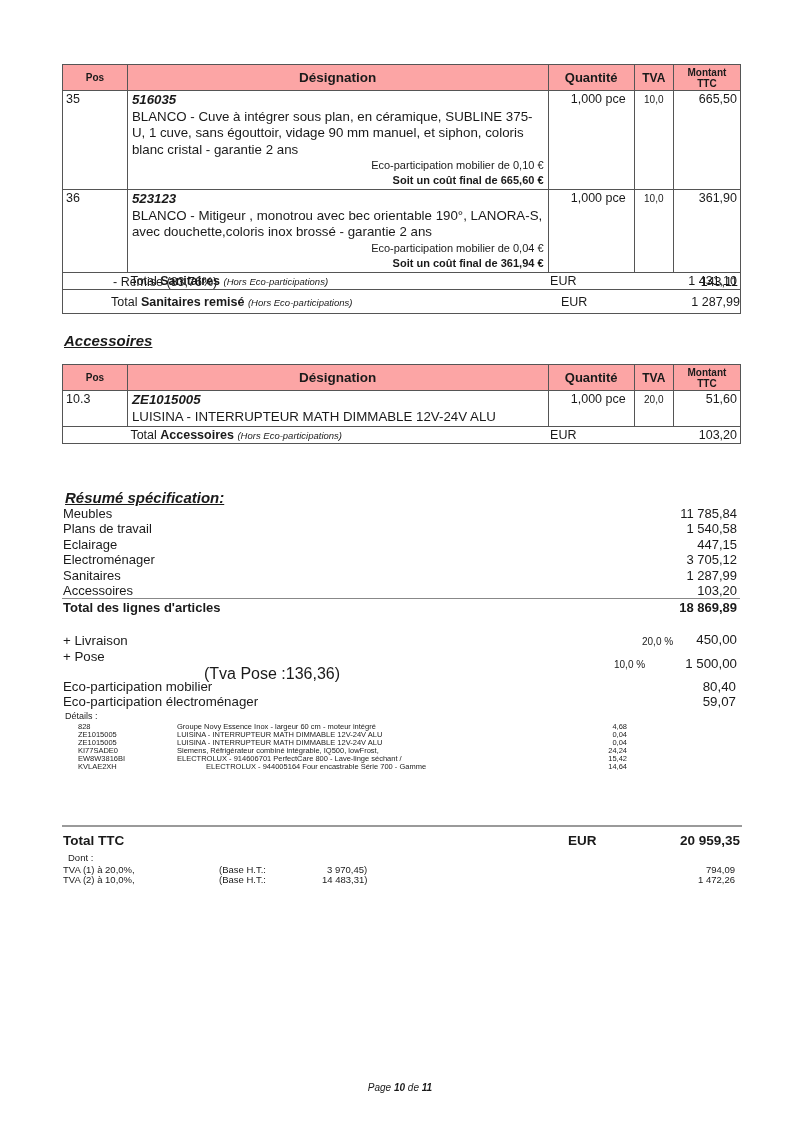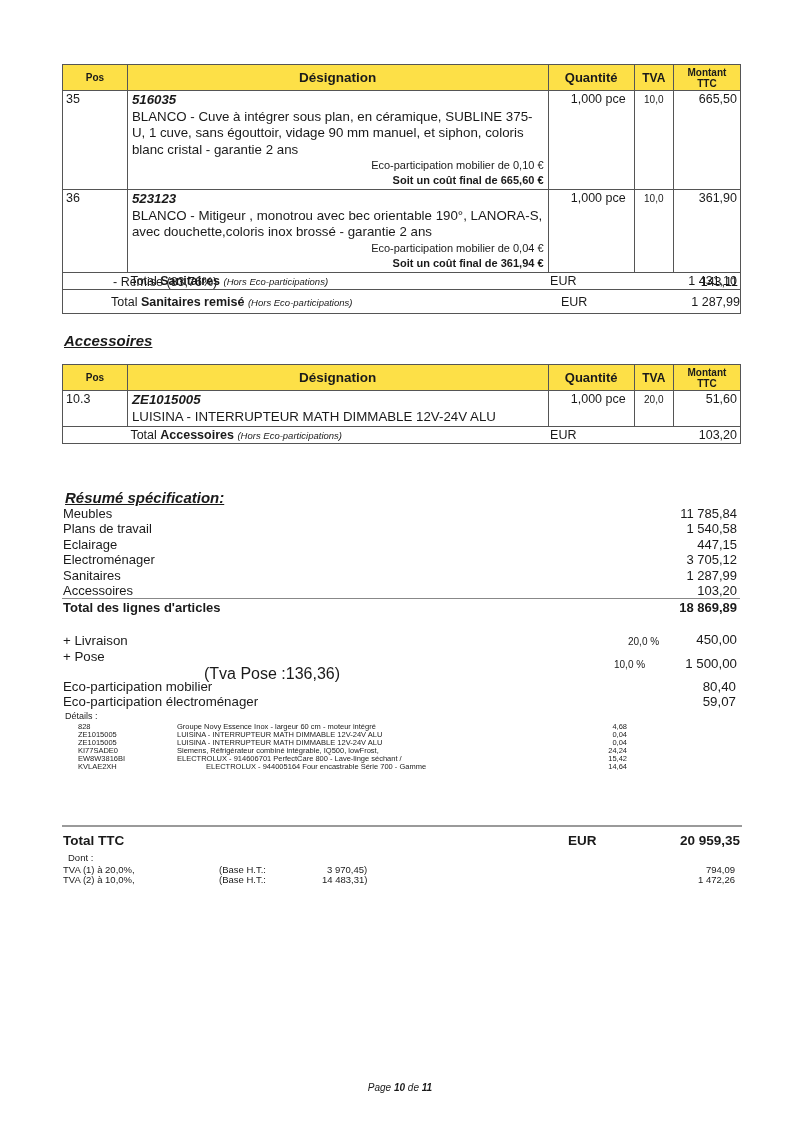--- a/index.html
+++ b/index.html
@@ -18,21 +18,21 @@
     left: 62px;
     width: 679px;
     border-collapse: collapse;
     table-layout: fixed;
   }
   table.items th, table.items td {
     border: 1px solid #555;
     vertical-align: top;
   }
   table.items thead th {
-    background: #fde047;
+    background: #fca5a5;
     font-weight: bold;
     text-align: center;
     vertical-align: middle;
     height: 26px;
   }
   th.c-pos { width: 58px; font-size: 10px; }
   th.c-des { width: 376px; font-size: 13.5px; }
   th.c-qty { width: 77px; font-size: 13px; }
   th.c-tva { width: 35px; font-size: 12px; }
   th.c-mnt { width: 60px; font-size: 10px; line-height: 11px; }
@@ -213,21 +213,21 @@
   <span class="l">Accessoires</span>
   <span class="v">103,20</span>
 </div>
 <div class="sum-rule" style="top:598px;"></div>
 <div class="sum-line sum-total" style="top:600px;">
   <span class="l">Total des lignes d'articles</span>
   <span class="v">18 869,89</span>
 </div>
 
 <span class="fee" style="left:63px; top:633px;">+ Livraison</span>
-<span class="pct" style="left:628px; top:636px;">20,0 %</span>
+<span class="pct" style="left:642px; top:636px;">20,0 %</span>
 <span class="fee" style="right:63px; top:632px;">450,00</span>
 
 <span class="fee" style="left:63px; top:649px;">+ Pose</span>
 <span class="fee" style="left:204px; top:665px; font-size:16px;">(Tva Pose :136,36)</span>
 <span class="pct" style="left:614px; top:659px;">10,0 %</span>
 <span class="fee" style="right:63px; top:656px;">1 500,00</span>
 
 <span class="fee" style="left:63px; top:679px;">Eco-participation mobilier</span>
 <span class="fee" style="right:64px; top:679px;">80,40</span>
 <span class="fee" style="left:63px; top:694px;">Eco-participation électroménager</span>

